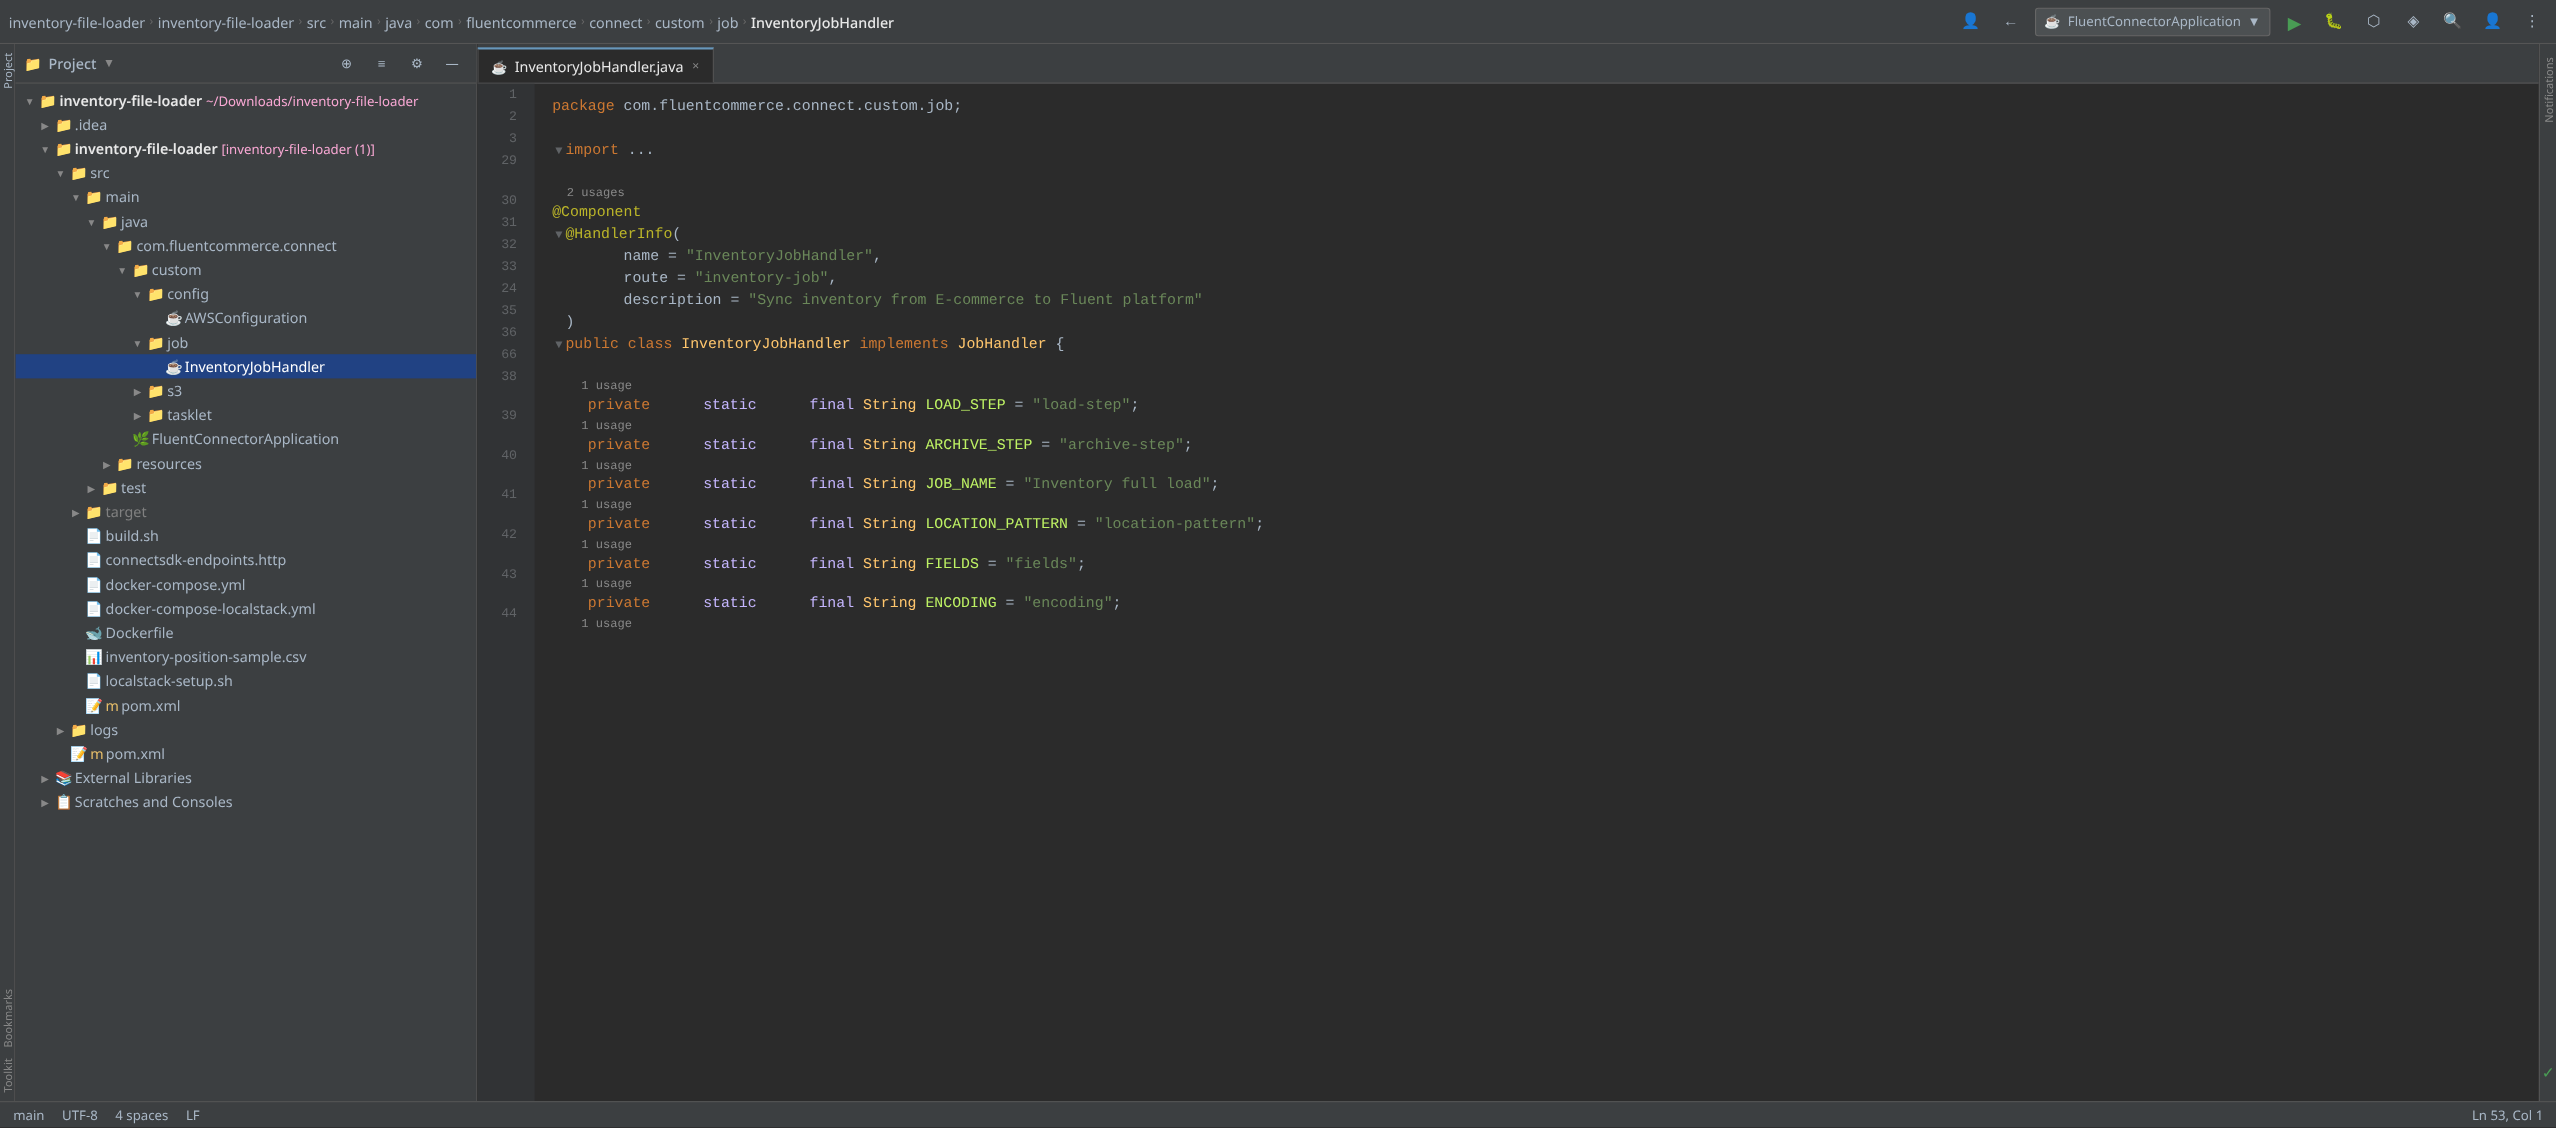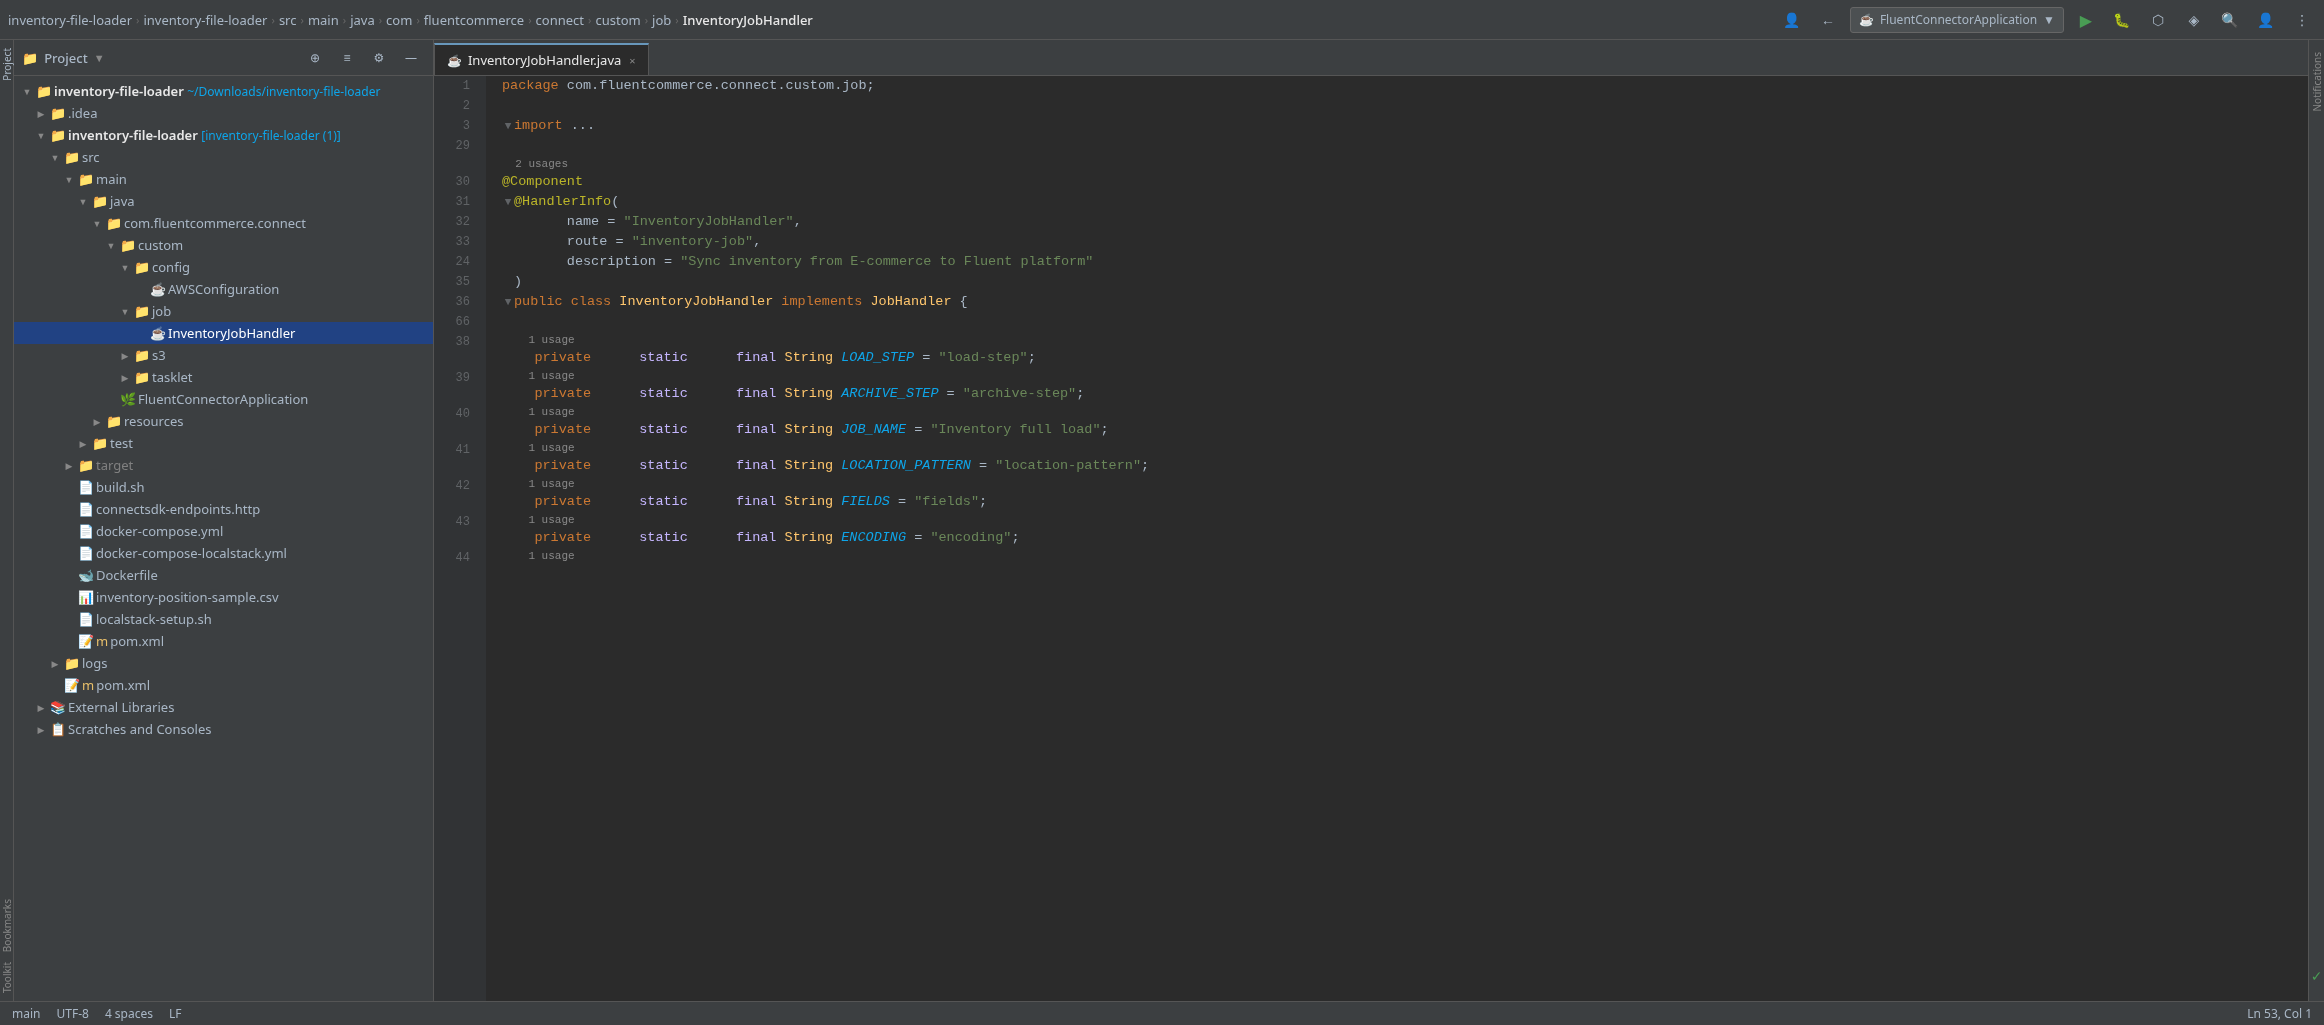--- a/index.html
+++ b/index.html
@@ -160,21 +160,21 @@
     .tree-icon {
       width: 16px;
       text-align: center;
       flex-shrink: 0;
       font-size: 13px;
     }
     .tree-label {
       color: #a9b7c6;
       font-size: 13px;
     }
-    .tree-label .muted { color: #0ea5e9; font-size: 12px; }
+    .tree-label .muted { color: #f9a8d4; font-size: 12px; }
     .tree-label .bold { font-weight: 600; color: #e8e8e8; }
     .icon-folder { color: #d4ac28; }
 
     
     .editor-area {
       flex: 1;
       display: flex;
       flex-direction: column;
       background: #2b2b2b;
       overflow: hidden;
@@ -240,21 +240,21 @@
       height: 20px;
       display: flex;
       align-items: center;
       justify-content: flex-end;
       padding-right: 8px;
       font-size: 12px;
     }
     .code-content {
       flex: 1;
       overflow: auto;
-      padding: 0 0 0 16px;
+      padding: 12px 0 0 16px;
     }
     .code-line {
       height: 20px;
       display: flex;
       align-items: center;
       white-space: pre;
     }
     .code-hint {
       height: 16px;
       display: flex;
@@ -263,21 +263,21 @@
       color: #888;
       padding-left: 0;
       white-space: pre;
     }
     
     .kw { color: #cc7832; font-weight: 400; } 
     .kw2 { color: #c4b5fd; margin-left: 40px; } 
     .cls { color: #ffc66d; } 
     .ann { color: #bbb529; } 
     .str { color: #6a8759; } 
-    .field { color: #0ea5e9; font-style: italic; } 
+    .field { color: #bef264; } 
     .plain { color: #a9b7c6; }
     .interface { color: #ffc66d; }
 
     
     .status-bar {
       height: 24px;
       background: #3c3f41;
       display: flex;
       align-items: center;
       padding: 0 12px;

